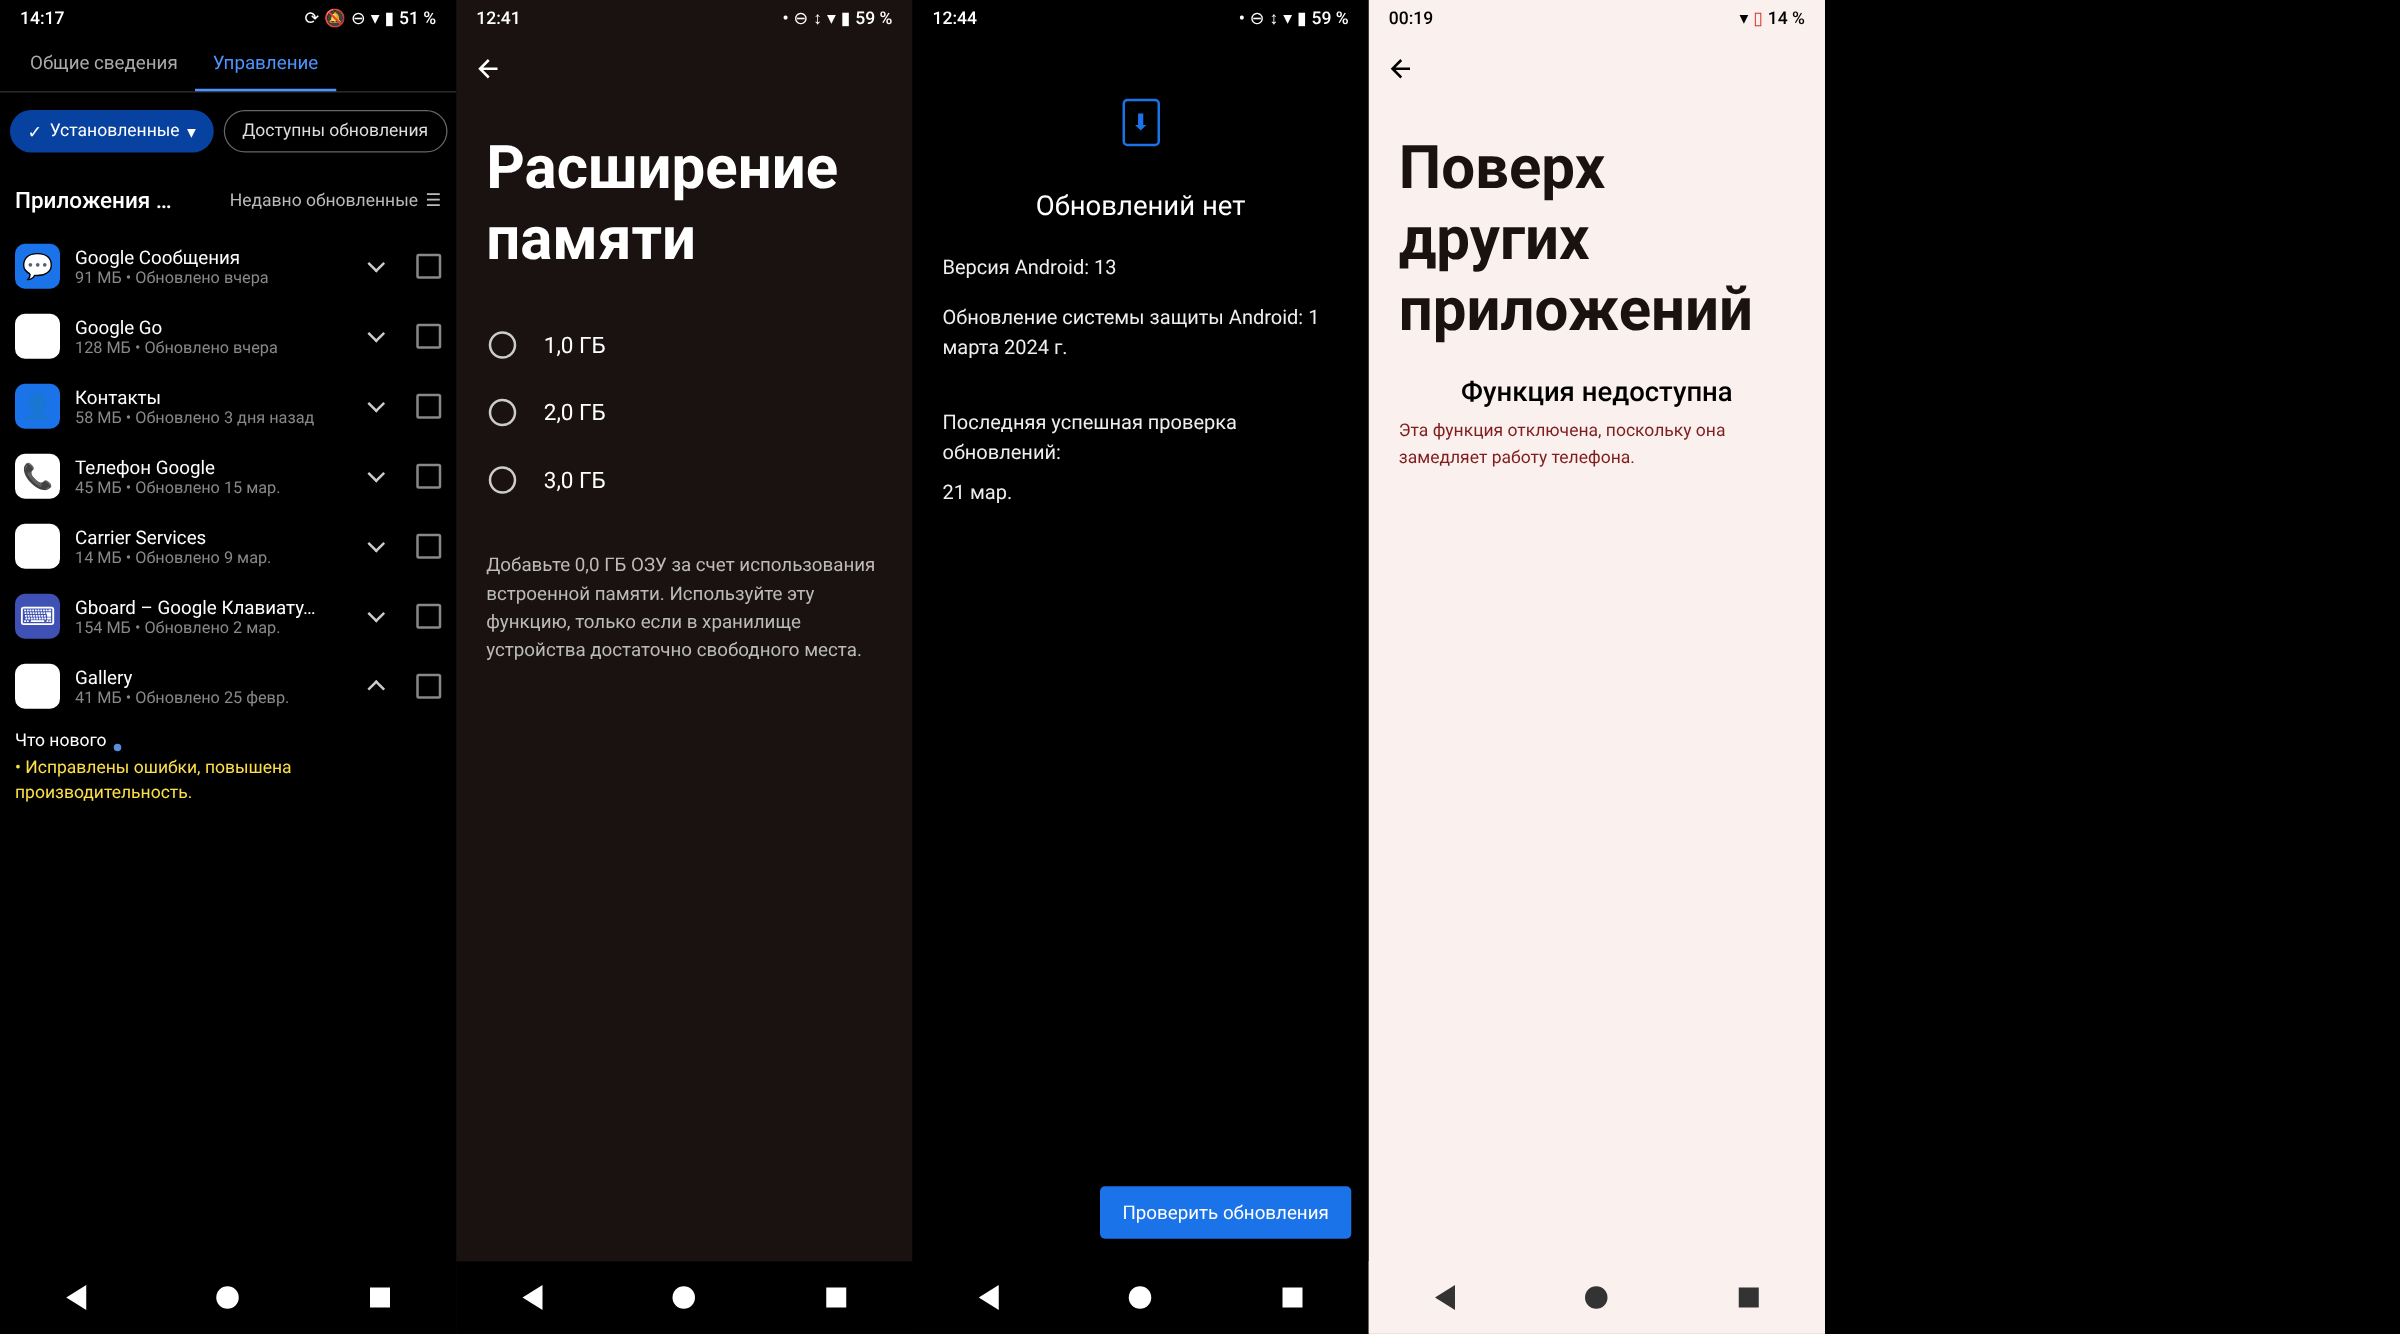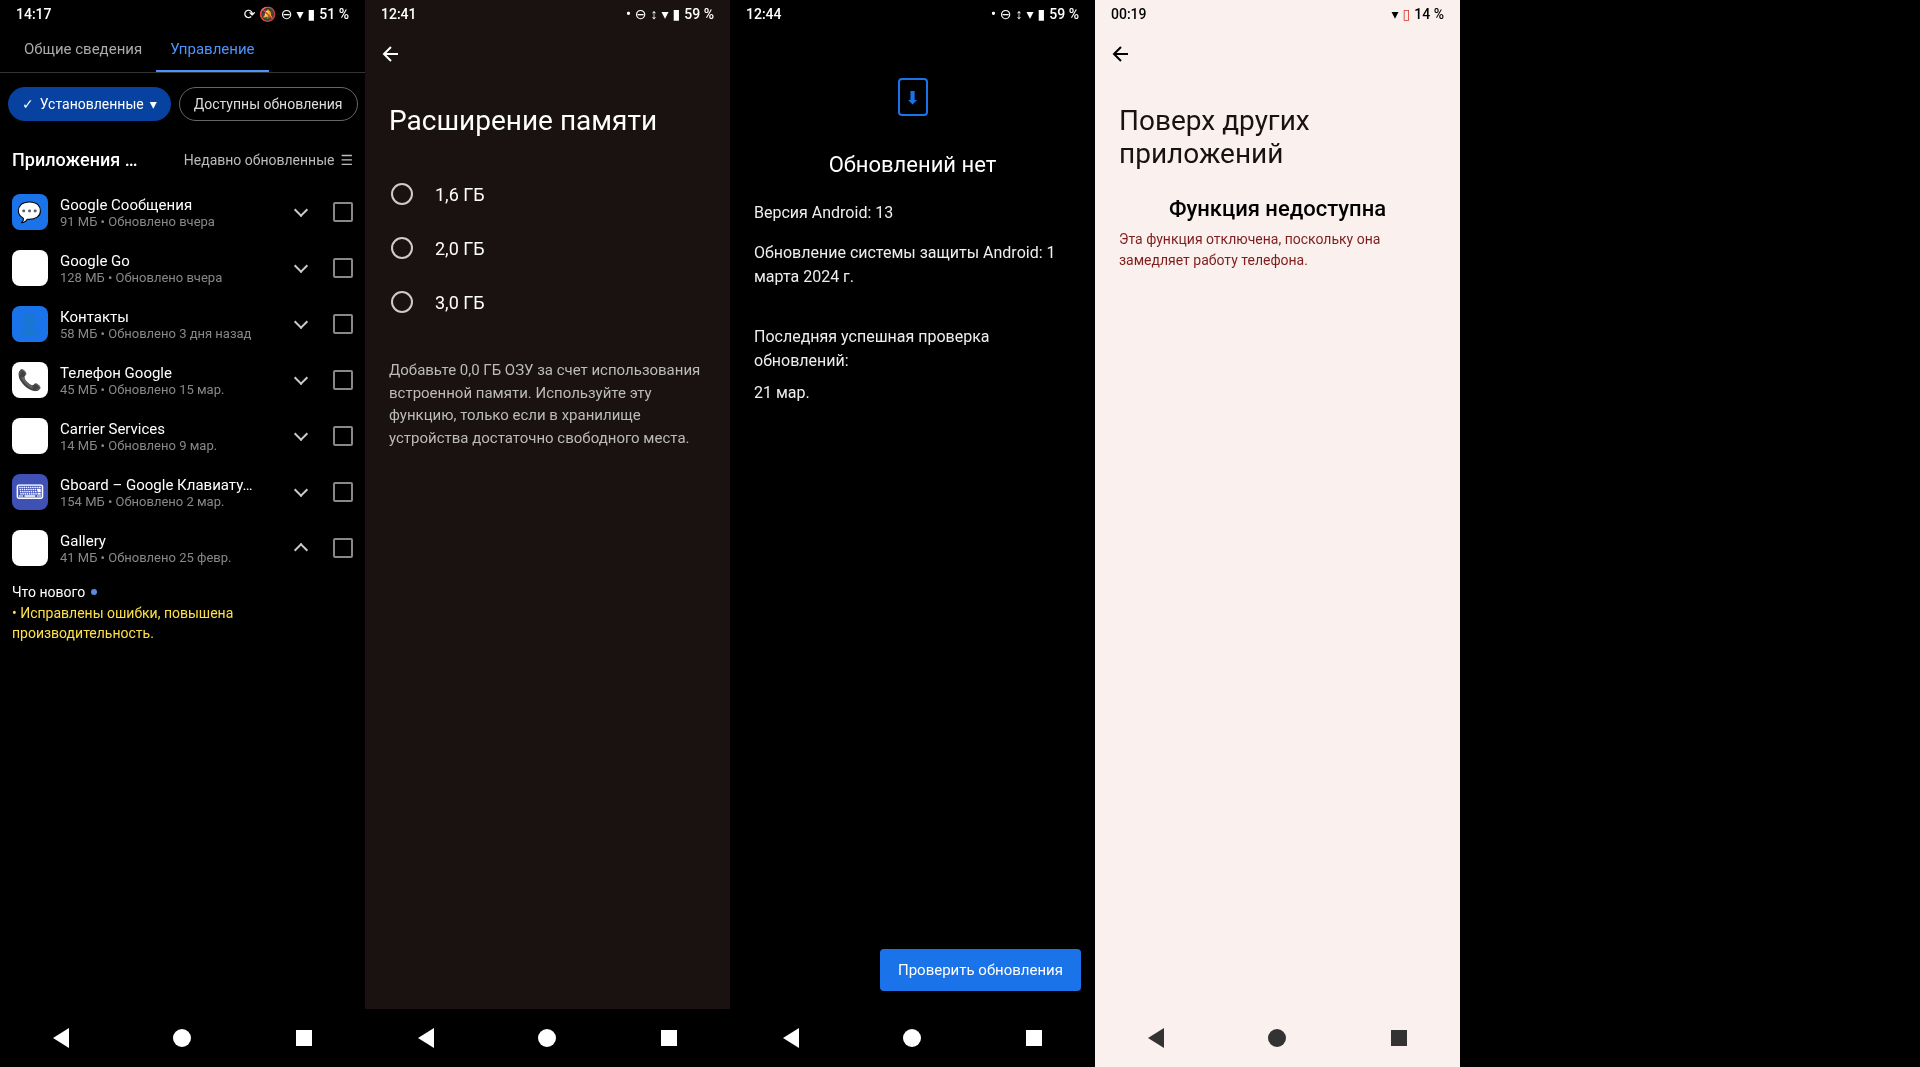--- a/index.html
+++ b/index.html
@@ -29,25 +29,25 @@
 .app-list{flex:1;overflow:hidden}
 .app-item{display:flex;align-items:center;padding:10px 12px;gap:12px}
 .app-icon{width:36px;height:36px;border-radius:8px;flex-shrink:0;display:flex;align-items:center;justify-content:center;font-size:20px}
 .app-info{flex:1;min-width:0}
 .app-name{font-size:15px;color:#fff;white-space:nowrap;overflow:hidden;text-overflow:ellipsis}
 .app-meta{font-size:13px;color:#888}
 .app-expand{width:28px;height:28px;display:flex;align-items:center;justify-content:center;cursor:pointer}
 .app-check{width:20px;height:20px;border:2px solid #888;border-radius:2px;cursor:pointer;margin-left:4px}
 
 .whats-new{padding:8px 12px;font-size:14px}
-.whats-new-h{display:flex;align-items:center;gap:6px}
+.whats-new-h{display:flex;align-items:flex-end;gap:6px}
 .dot{width:6px;height:6px;border-radius:50%;background:#5b8cdd}
 
 .back-btn{padding:14px 14px;cursor:pointer}
-.title-big{font-size:28px;font-weight:400;padding:20px 24px 10px}
+.title-big{font-size:48px;font-weight:700;padding:20px 24px 10px}
 .radio-list{padding:20px 16px}
 .radio-item{display:flex;align-items:center;gap:22px;padding:16px 10px;cursor:pointer}
 .radio{width:22px;height:22px;border:2px solid #ccc;border-radius:50%;display:flex;align-items:center;justify-content:center}
 .radio.checked::after{content:"";width:12px;height:12px;border-radius:50%;background:#fff}
 .radio-label{font-size:18px}
 .desc-text{padding:10px 24px;font-size:15px;color:#bbb;line-height:1.5}
 
 .center-icon{display:flex;flex-direction:column;align-items:center;padding:50px 0 20px}
 .update-icon{width:30px;height:38px;border:2px solid #1a73e8;border-radius:4px;display:flex;align-items:center;justify-content:center;color:#1a73e8;font-size:18px}
 .update-title{font-size:22px;text-align:center;padding:16px}
@@ -227,21 +227,21 @@
   </div>
   <div class="back-btn">
     <svg width="24" height="24" viewBox="0 0 24 24" fill="none" stroke="#fff" stroke-width="2">
         <path d="M19 12H5M12 19l-7-7 7-7"></path>
       </svg>
   </div>
   <div class="title-big">Расширение памяти</div>
   <div class="radio-list">
     <div class="radio-item">
       <div class="radio"></div>
-      <span class="radio-label">1,6 ГБ</span>
+      <span class="radio-label">1,0 ГБ</span>
     </div>
     <div class="radio-item">
       <div class="radio"></div>
       <span class="radio-label">2,0 ГБ</span>
     </div>
     <div class="radio-item">
       <div class="radio"></div>
       <span class="radio-label">3,0 ГБ</span>
     </div>
   </div>

